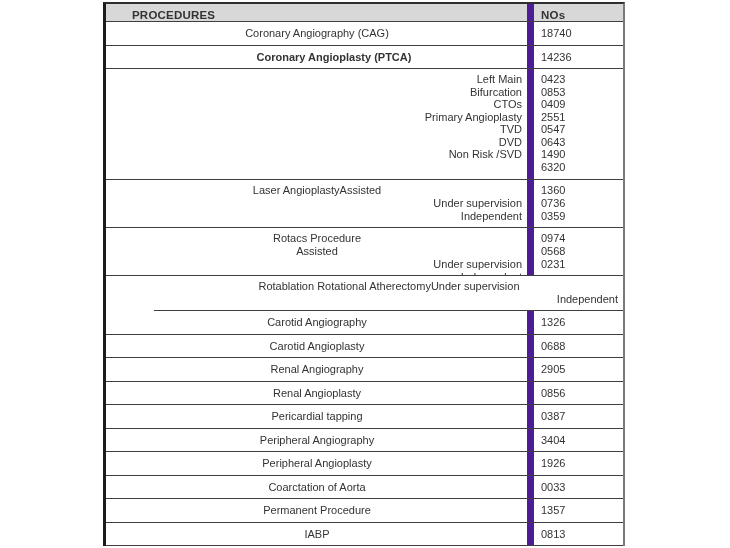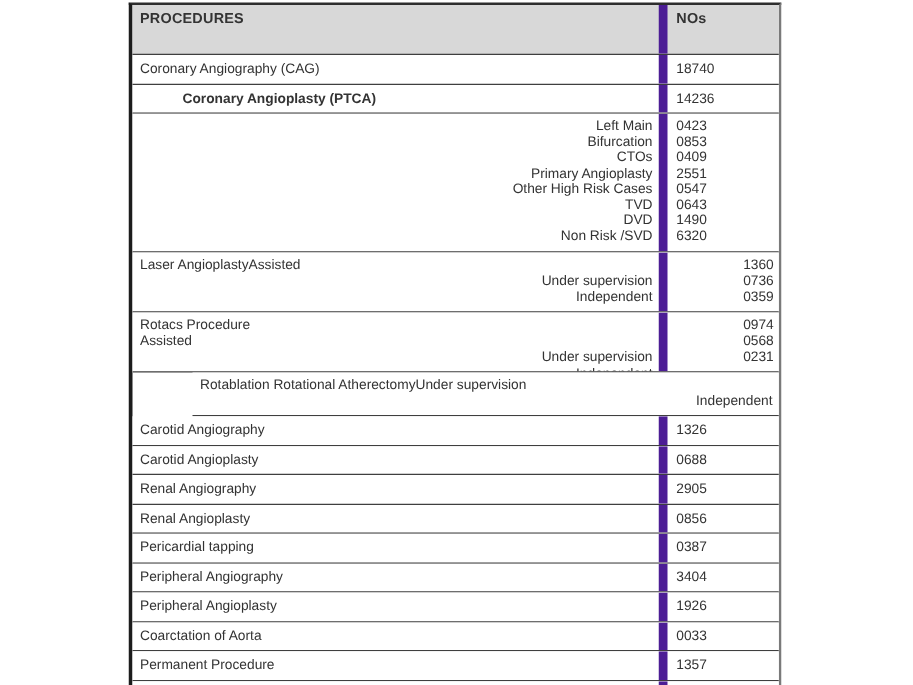--- a/index.html
+++ b/index.html
@@ -12,30 +12,30 @@
     position:absolute; left:103px; top:2px; width:522px; box-sizing:border-box;
     border-left:3px solid #1c1c1c; border-top:2px solid #2e2e2e; border-right:2px solid #7a7a7a;
     background:#ffffff;
   }
   .row {
     display:flex; box-sizing:border-box; overflow:hidden;
     border-bottom:1px solid #3f3f3f; background:#ffffff;
   }
   .c1 { flex:1; box-sizing:border-box; padding:4px 5px 0 6px; overflow:hidden; }
   .c2 { width:96px; box-sizing:border-box; border-left:7px solid #4c1d95; padding:4px 4px 0 7px; overflow:hidden; }
-  .header { background:#d8d8d8; height:40px; font-weight:bold; font-size:11.5px; letter-spacing:0.2px; }
+  .header { background:#d8d8d8; height:18px; font-weight:bold; font-size:11.5px; letter-spacing:0.2px;padding-left:20px; }
   .header .c1, .header .c2 { padding-top:5px; }
   .row-simple { height:23.5px; }
   .row-simple .c1, .row-simple .c2 { padding-top:5px; }
   .row-sub { height:111px; }
   .row-sub .line, .row-sub .num { line-height:12.5px; }
-  .row-multi .line, .row-multi .num { line-height:13px;text-align:right; }
+  .row-multi .line, .row-multi .num { line-height:13px; }
   .row-h48 { height:48px; }
   .row-h35 { height:35px;margin-left:48px; }
-  .line.left { text-align:left; }
+  .line.left { text-align:center; }
   .line.right { text-align:right; }
   .num { text-align:left; }
   .bold { font-weight:bold;margin-left:34px; }
 </style>
 </head>
 <body>
 
 <div class="page" style="background: rgb(255, 255, 255); color: rgb(51, 51, 51);">
   <div class="tbl">
     <div class="row header" style="background: rgb(216, 216, 216);">
@@ -58,21 +58,20 @@
           <div class="c2">
             <div class="num">14236</div>
           </div>
         </div>
         <div class="row row-sub">
           <div class="c1">
             <div class="line right">Left Main</div>
             <div class="line right">Bifurcation</div>
             <div class="line right">CTOs</div>
             <div class="line right">Primary Angioplasty</div>
-            <div class="line right">Other High Risk Cases</div>
             <div class="line right">TVD</div>
             <div class="line right">DVD</div>
             <div class="line right">Non Risk /SVD</div>
           </div>
           <div class="c2">
             <div class="num">0423</div>
             <div class="num">0853</div>
             <div class="num">0409</div>
             <div class="num">2551</div>
             <div class="num">0547</div>

